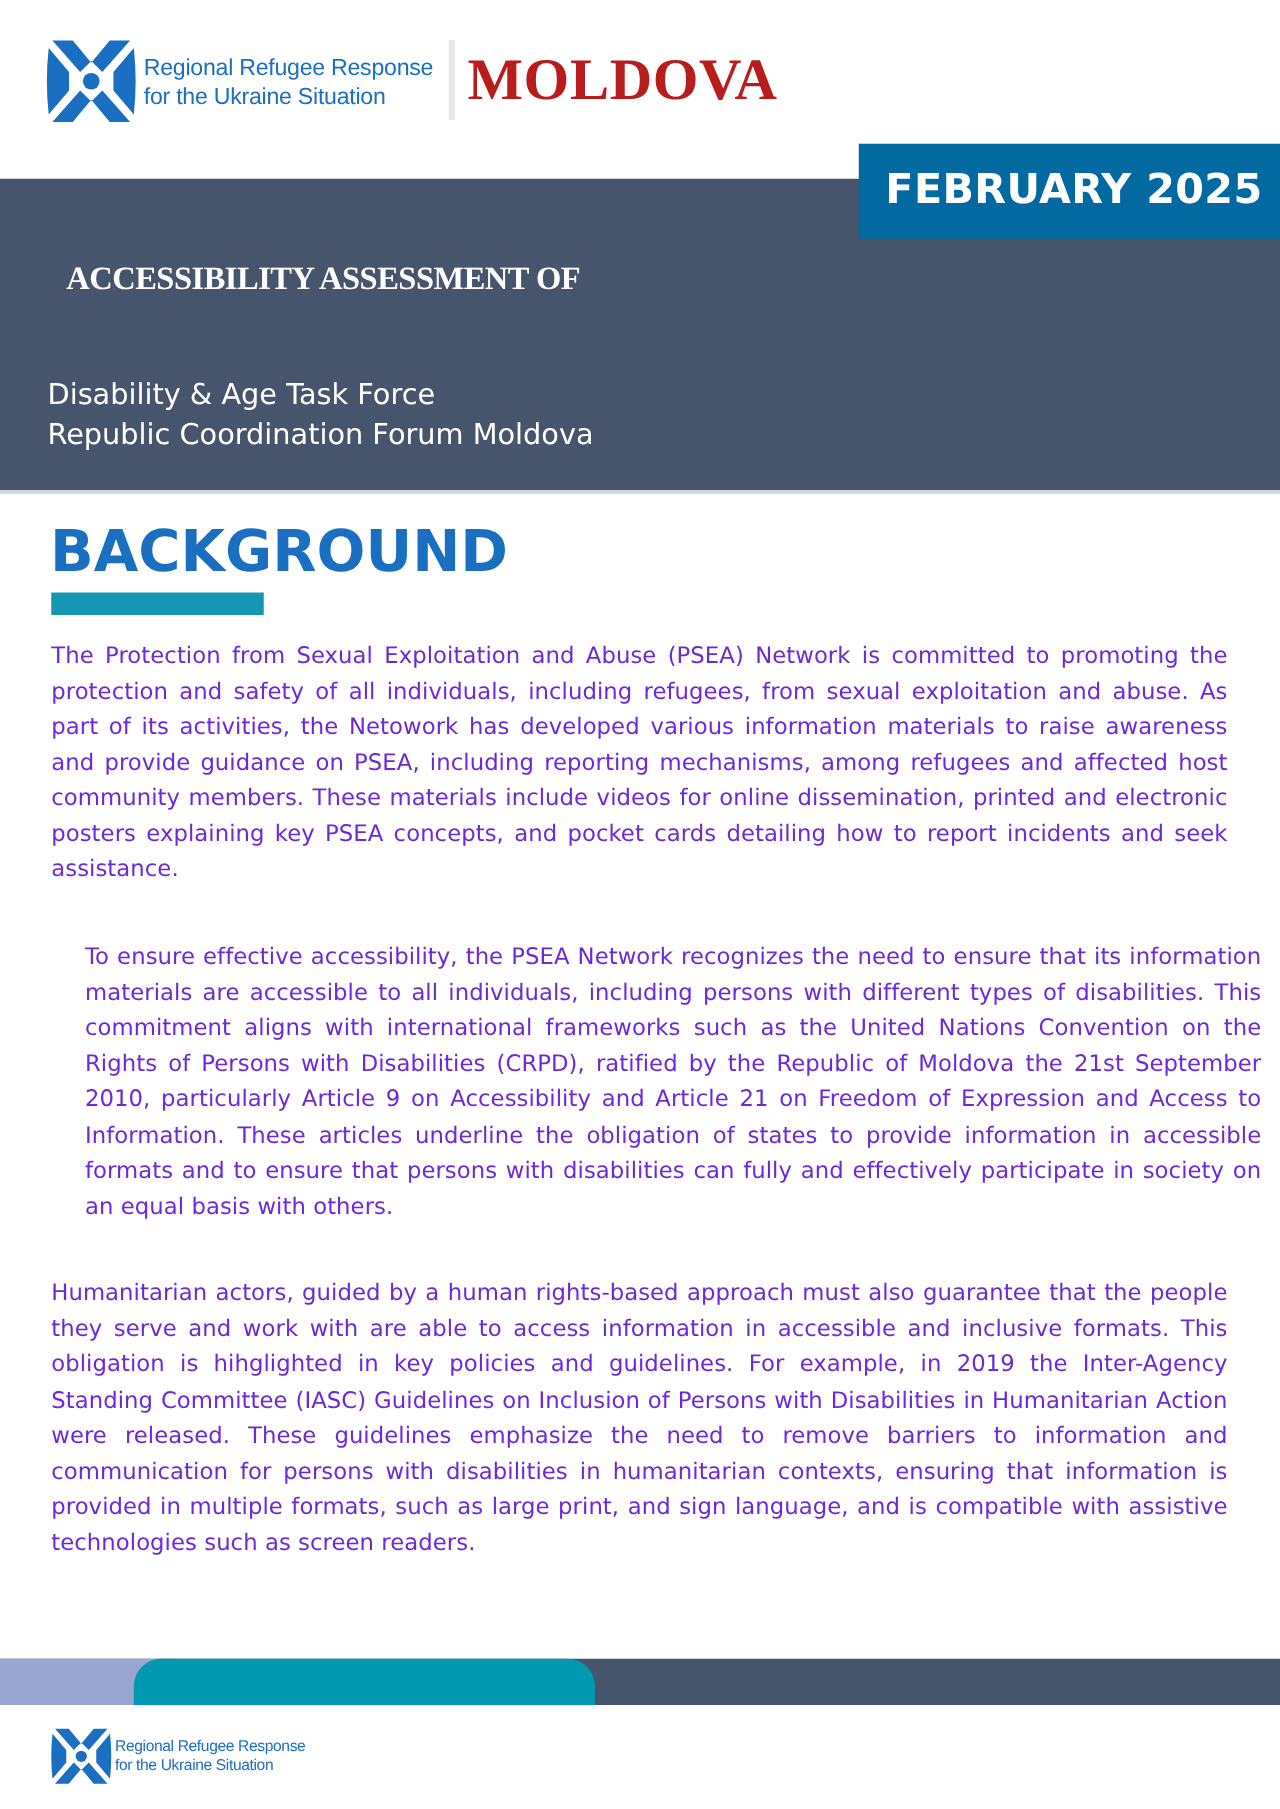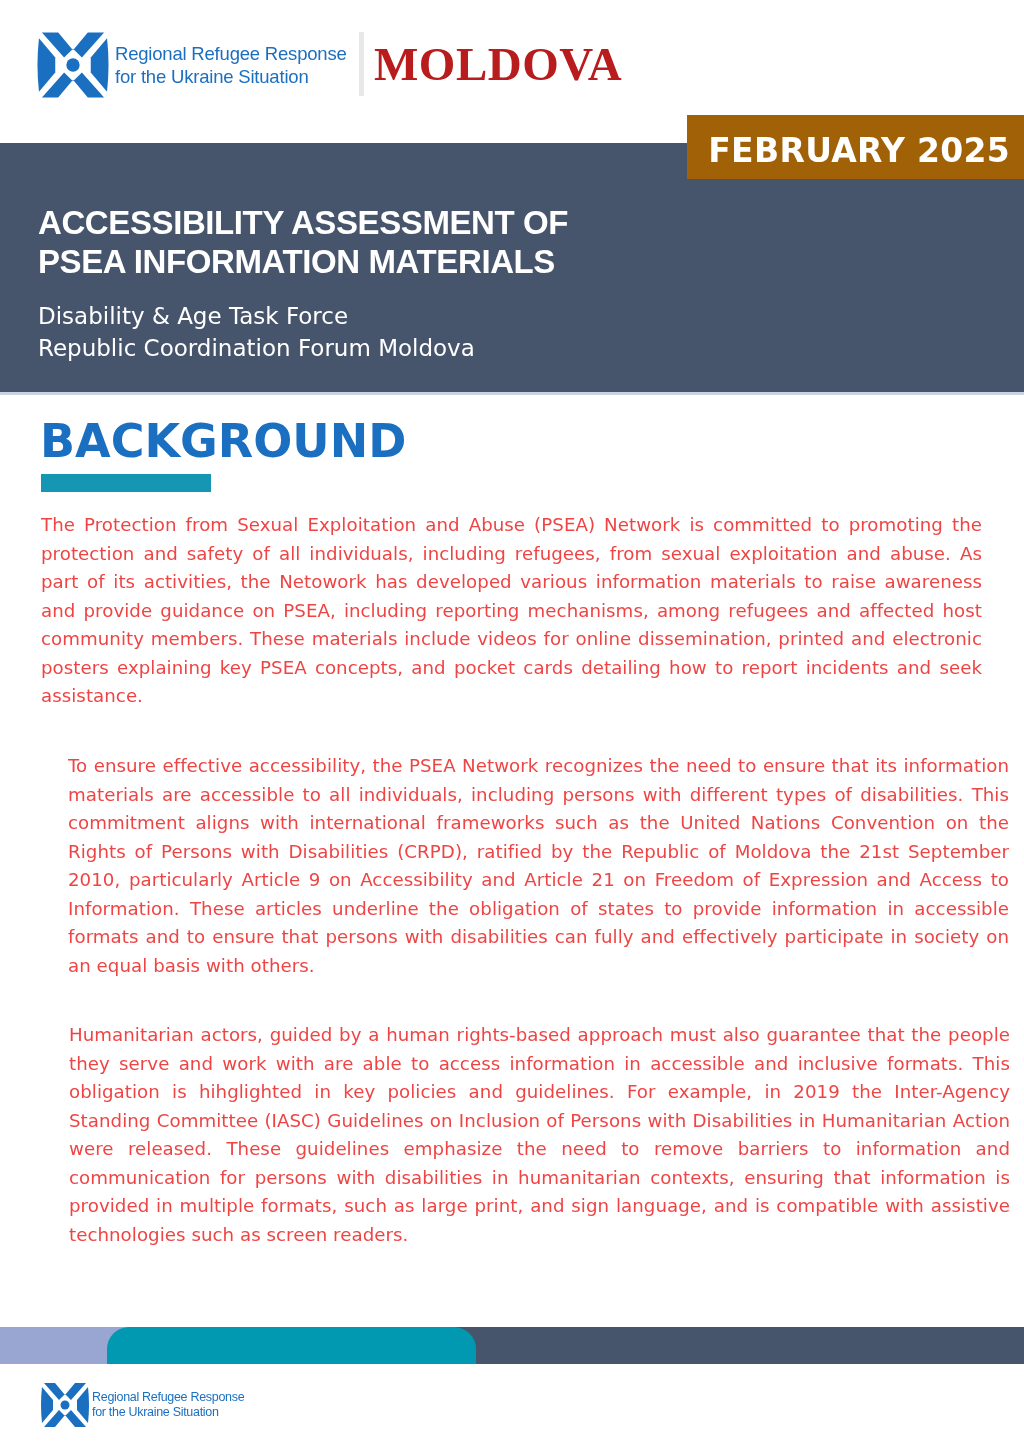--- a/index.html
+++ b/index.html
@@ -22,52 +22,52 @@
       position: absolute; left: 374px; top: 34px;
       color: #b91c1c; font-family: Liberation Serif, serif; font-weight: bold;
       font-size: 47px; line-height: 60px; letter-spacing: 0.5px;
     }
     .band {
       position: absolute; left: 0; top: 143px; width: 1024px; height: 249px;
       background: #46556c;
     }
     .band-edge { position: absolute; left: 0; top: 392px; width: 1024px; height: 3px; background: #c8d3e3; }
     .date-badge {
-      position: absolute; left: 687px; top: 115px; width: 337px; height: 64px;
-      background: #a16207; color: #ffffff;
+      position: absolute; left: 687px; top: 115px; width: 337px; height: 76px;
+      background: #0369a1; color: #ffffff;
       font-family: "DejaVu Sans", sans-serif; font-weight: bold; font-size: 33px;
       line-height: 72px; text-align: right; box-sizing: border-box; padding-right: 14px;
       letter-spacing: 0.3px;
     }
     .title {
-      position: absolute; left: 38px; top: 203px; margin: 0;
-      color: #ffffff; font-family: Liberation Sans, sans-serif; font-weight: bold;
-      font-size: 33px; line-height: 39px; letter-spacing: -0.4px;
+      position: absolute; left: 53px; top: 203px; margin: 0;
+      color: #ffffff; font-family: Liberation Serif, serif; font-weight: bold;
+      font-size: 26px; line-height: 39px; letter-spacing: -0.4px;
     }
     .subtitle {
       position: absolute; left: 38px; margin: 0; color: #ffffff;
       font-family: "DejaVu Sans", sans-serif; font-size: 23px; line-height: 30px;
     }
     .sub1 { top: 301px; }
     .sub2 { top: 333px; }
     .section-heading {
       position: absolute; left: 40px; top: 416px; margin: 0;
       color: #1b6fc1; font-family: "DejaVu Sans", sans-serif; font-weight: bold;
       font-size: 46px; line-height: 50px; letter-spacing: 0px;
     }
     .heading-bar { position: absolute; left: 41px; top: 474px; width: 170px; height: 18px; background: #1597b4; }
     .body-text {
       position: absolute; left: 41px; width: 941px;
-      color: #ef4444; font-family: "DejaVu Sans", sans-serif;
+      color: #6d28d9; font-family: "DejaVu Sans", sans-serif;
       font-size: 18.2px; line-height: 28.5px; text-align: justify; margin: 0;
       letter-spacing: 0.05px;
     }
     .p1 { top: 511px; }
     .p2 { top: 752px; margin-left: 27px; }
-    .p3 { top: 1021px; margin-left: 28px; }
+    .p3 { top: 1021px; }
     .footer-band { position: absolute; left: 0; top: 1327px; width: 1024px; height: 37px; background: #46556c; }
     .footer-lav { position: absolute; left: 0; top: 1327px; width: 140px; height: 37px; background: #99a6d2; }
     .footer-teal {
       position: absolute; left: 107px; top: 1327px; width: 369px; height: 37px;
       background: #0199b1; border-radius: 22px 22px 0 0;
     }
     .footer-logo { position: absolute; left: 40px; top: 1380px; width: 50px; height: 50px; }
     .footer-logo-text {
       position: absolute; left: 92px; top: 1390px; color: #1b6fc1;
       font-family: "Liberation Sans", sans-serif; font-size: 12.5px; line-height: 15px;
@@ -92,21 +92,20 @@
 </div>
 <div class="logo-divider"></div>
 <div class="country">MOLDOVA</div>
 
 <div class="band"></div>
 <div class="band-edge"></div>
 <div class="date-badge">FEBRUARY 2025</div>
 
 <h1 class="title">
   <div>ACCESSIBILITY ASSESSMENT OF</div>
-  <div>PSEA INFORMATION MATERIALS</div>
 </h1>
 <p class="subtitle sub1">Disability &amp; Age Task Force</p>
 <p class="subtitle sub2">Republic Coordination Forum Moldova</p>
 
 <h2 class="section-heading">BACKGROUND</h2>
 <div class="heading-bar"></div>
 
 <p class="body-text p1">The Protection from Sexual Exploitation and Abuse (PSEA) Network is committed to promoting the protection and safety of all individuals, including refugees, from sexual exploitation and abuse. As part of its activities, the Netowork has developed various information materials to raise awareness and provide guidance on PSEA, including reporting mechanisms, among refugees and affected host community members. These materials include videos for online dissemination, printed and electronic posters explaining key PSEA concepts, and pocket cards detailing how to report incidents and seek assistance.</p>
 <p class="body-text p2">To ensure effective accessibility, the PSEA Network recognizes the need to ensure that its information materials are accessible to all individuals, including persons with different types of disabilities. This commitment aligns with international frameworks such as the United Nations Convention on the Rights of Persons with Disabilities (CRPD), ratified by the Republic of Moldova the 21st September 2010, particularly Article 9 on Accessibility and Article 21 on Freedom of Expression and Access to Information. These articles underline the obligation of states to provide information in accessible formats and to ensure that persons with disabilities can fully and effectively participate in society on an equal basis with others.</p>
 <p class="body-text p3">Humanitarian actors, guided by a human rights-based approach must also guarantee that the people they serve and work with are able to access information in accessible and inclusive formats. This obligation is hihglighted in key policies and guidelines. For example, in 2019 the Inter-Agency Standing Committee (IASC) Guidelines on Inclusion of Persons with Disabilities in Humanitarian Action were released. These guidelines emphasize the need to remove barriers to information and communication for persons with disabilities in humanitarian contexts, ensuring that information is provided in multiple formats, such as large print, and sign language, and is compatible with assistive technologies such as screen readers.</p>

